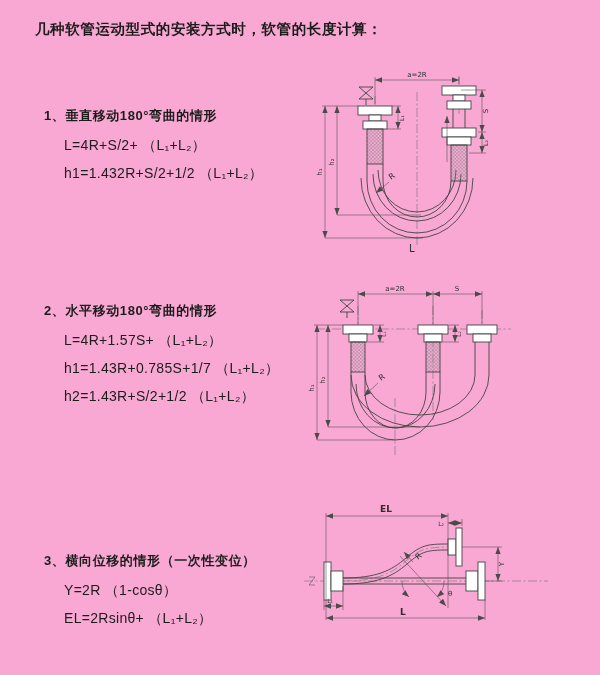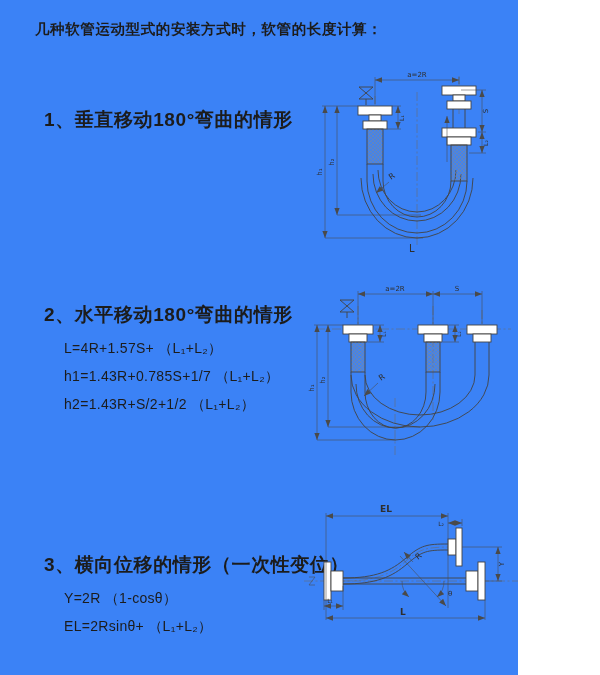--- a/index.html
+++ b/index.html
@@ -1,38 +1,40 @@
 <!DOCTYPE html>
 <html><head>
 <meta charset="utf-8">
 <style>
   html,body{margin:0;padding:0;background:#ffffff;}
-  .page{position:relative;width:518px;height:675px;background:#3b82f6;overflow:hidden;
+  .page{position:relative;width:600px;height:675px;background:#f9a8d4;overflow:hidden;
         font-family:"Liberation Sans","DejaVu Sans",sans-serif;color:#1c1c1c;}
   .title{position:absolute;left:35px;top:20px;font-size:14.5px;font-weight:700;letter-spacing:.6px;}
   .sec{position:absolute;left:44px;}
-  .sec .heading{font-size:19px;font-weight:700;letter-spacing:.6px;margin:0 0 6px 0;}
+  .sec .heading{font-size:13px;font-weight:700;letter-spacing:.6px;margin:0 0 6px 0;}
   .sec .formula{font-size:14px;font-weight:500;height:28px;line-height:28px;padding-left:20px;letter-spacing:.3px;}
   svg{position:absolute;}
   svg text{font-family:"DejaVu Sans",sans-serif;fill:#2e2e2e;}
   .ln{stroke:#434343;stroke-width:.9;fill:none;}
   .thin{stroke:#4a4a4a;stroke-width:.55;fill:none;}
   .cl{stroke:#6a6a6a;stroke-width:.55;fill:none;stroke-dasharray:9 2.5 2 2.5;}
   .fit{fill:#ffffff;stroke:#434343;stroke-width:.9;}
   .dim{stroke:#4a4a4a;stroke-width:.55;fill:none;}
 </style>
 </head>
 <body>
 
 <div class="page">
 
   <div class="title">几种软管运动型式的安装方式时，软管的长度计算：</div>
 
   <div class="sec" style="top:107px;">
     <div class="heading">1、垂直移动180°弯曲的情形</div>
+    <div class="formula">L=4R+S/2+ （L₁+L₂）</div>
+    <div class="formula">h1=1.432R+S/2+1/2 （L₁+L₂）</div>
   </div>
 
   <div class="sec" style="top:302px;">
     <div class="heading">2、水平移动180°弯曲的情形</div>
     <div class="formula">L=4R+1.57S+ （L₁+L₂）</div>
     <div class="formula">h1=1.43R+0.785S+1/7 （L₁+L₂）</div>
     <div class="formula">h2=1.43R+S/2+1/2 （L₁+L₂）</div>
   </div>
 
   <div class="sec" style="top:516px;margin-top:36px;">

